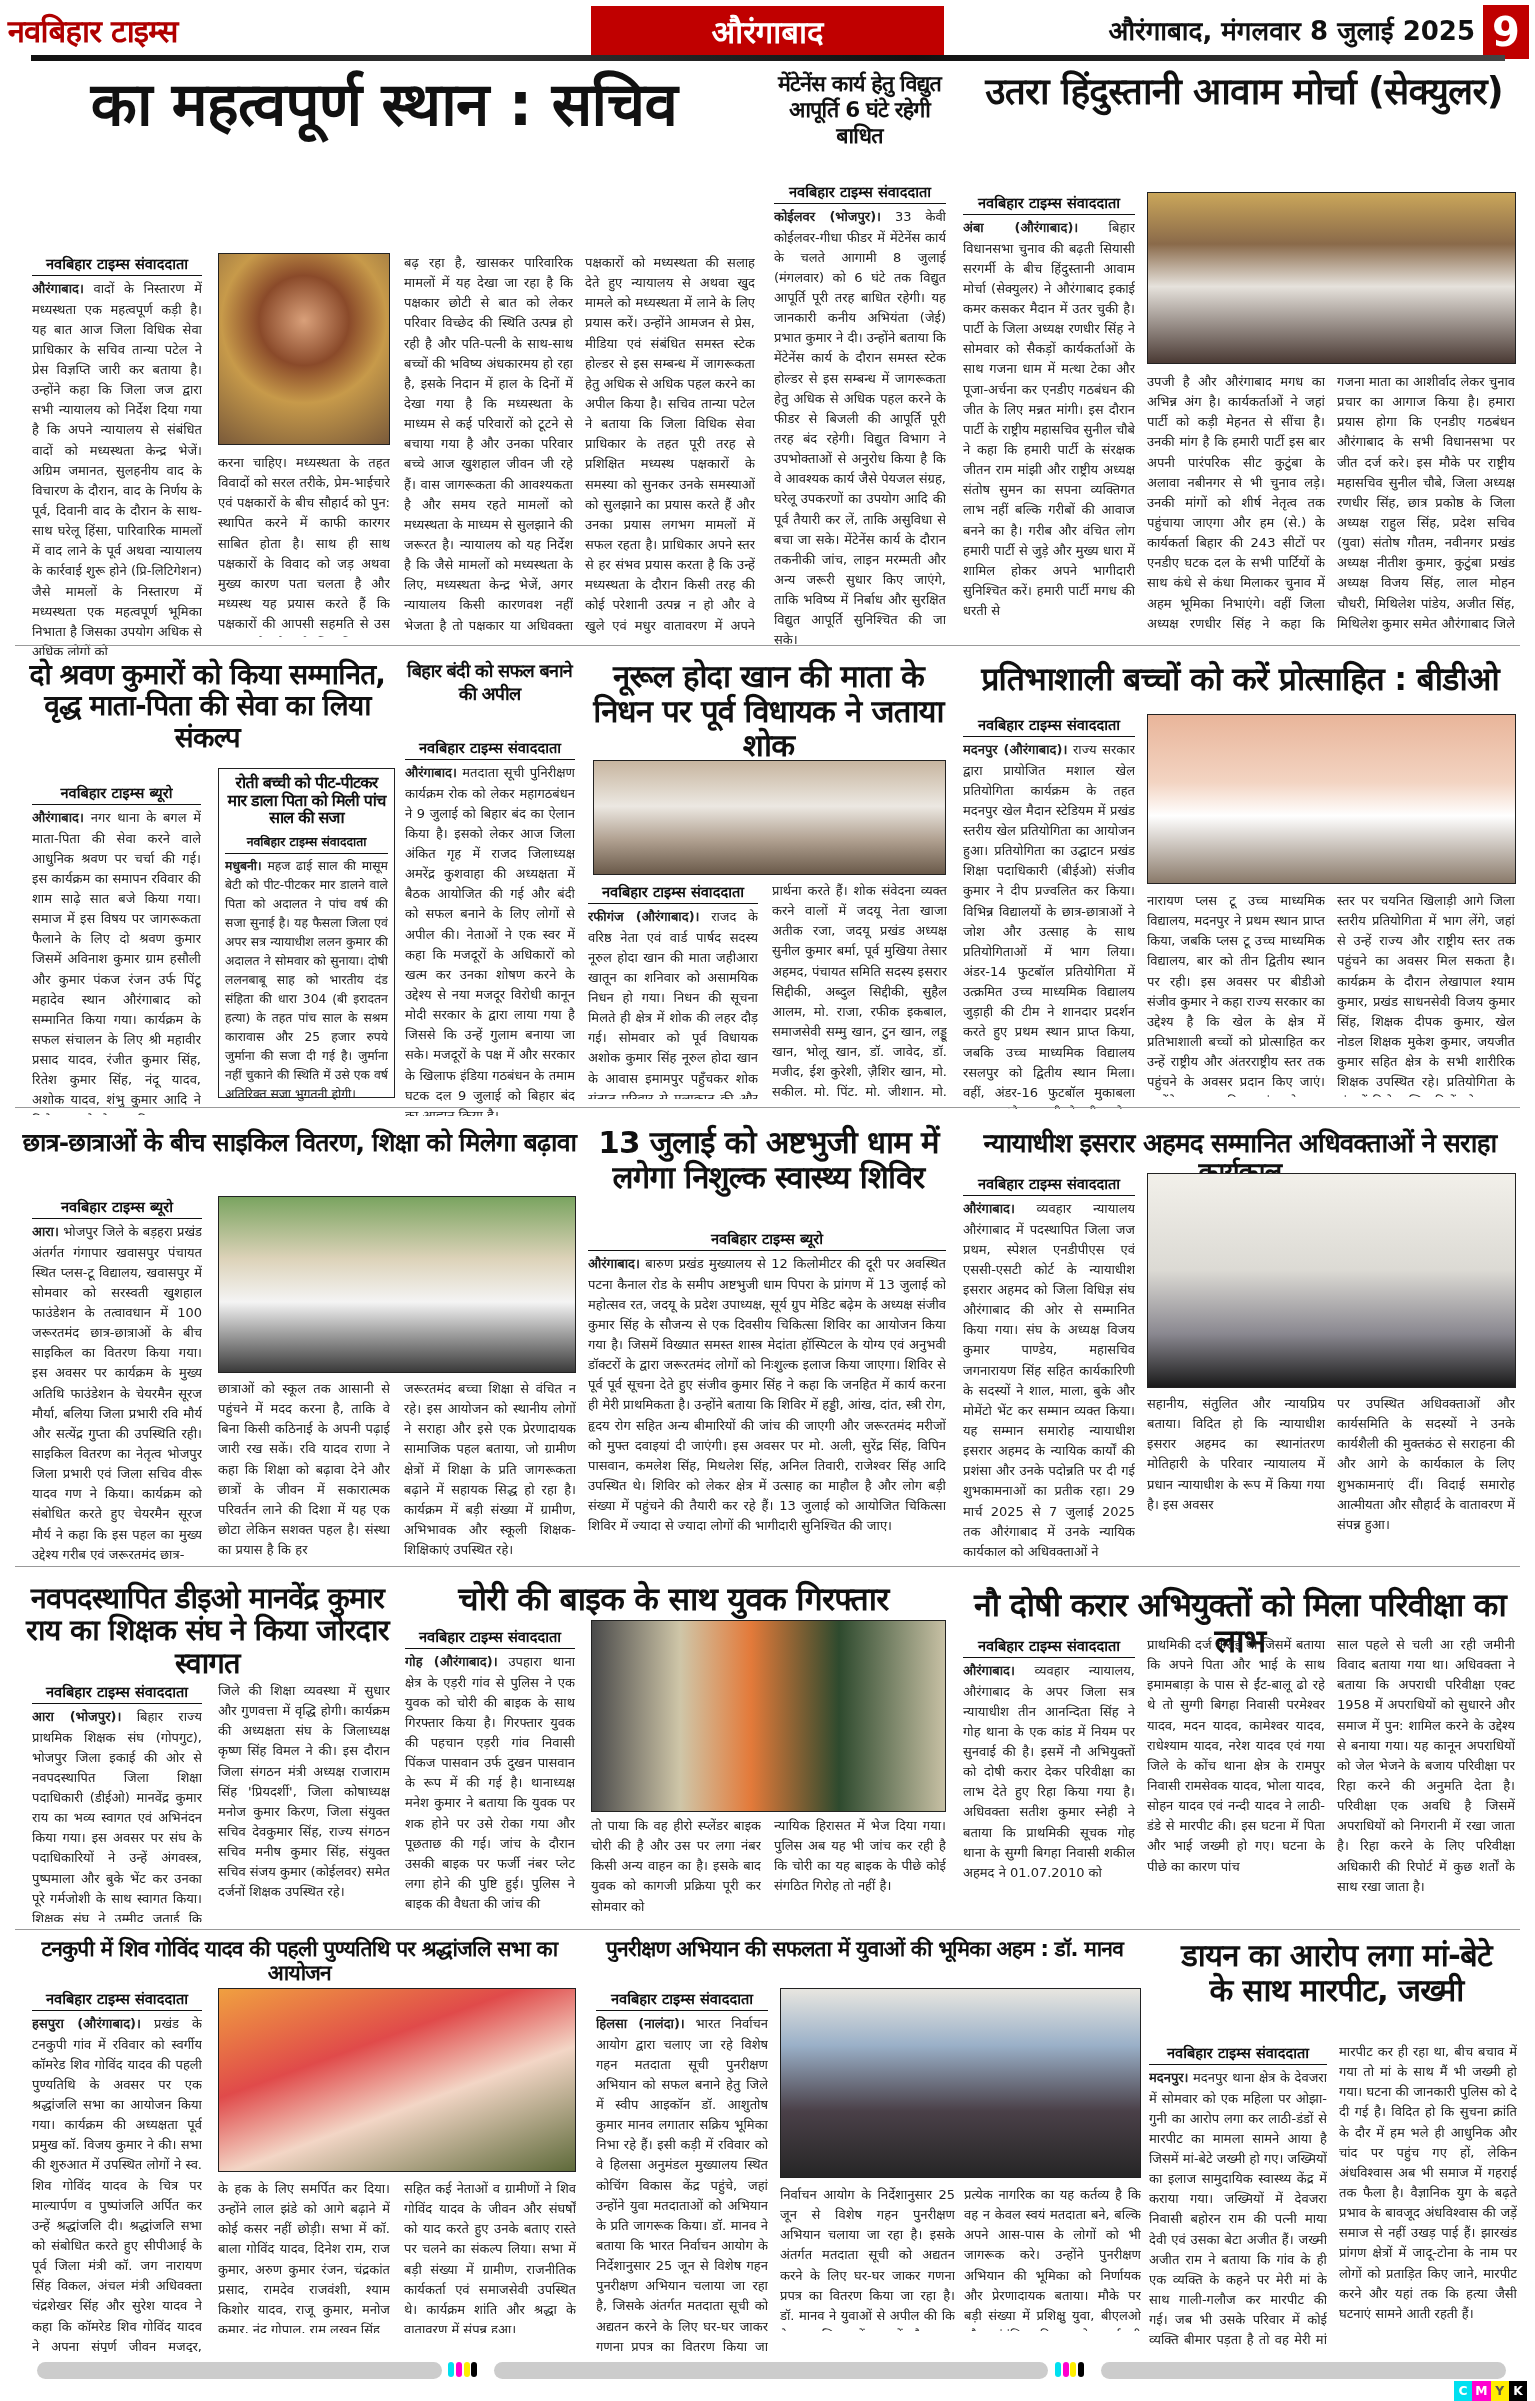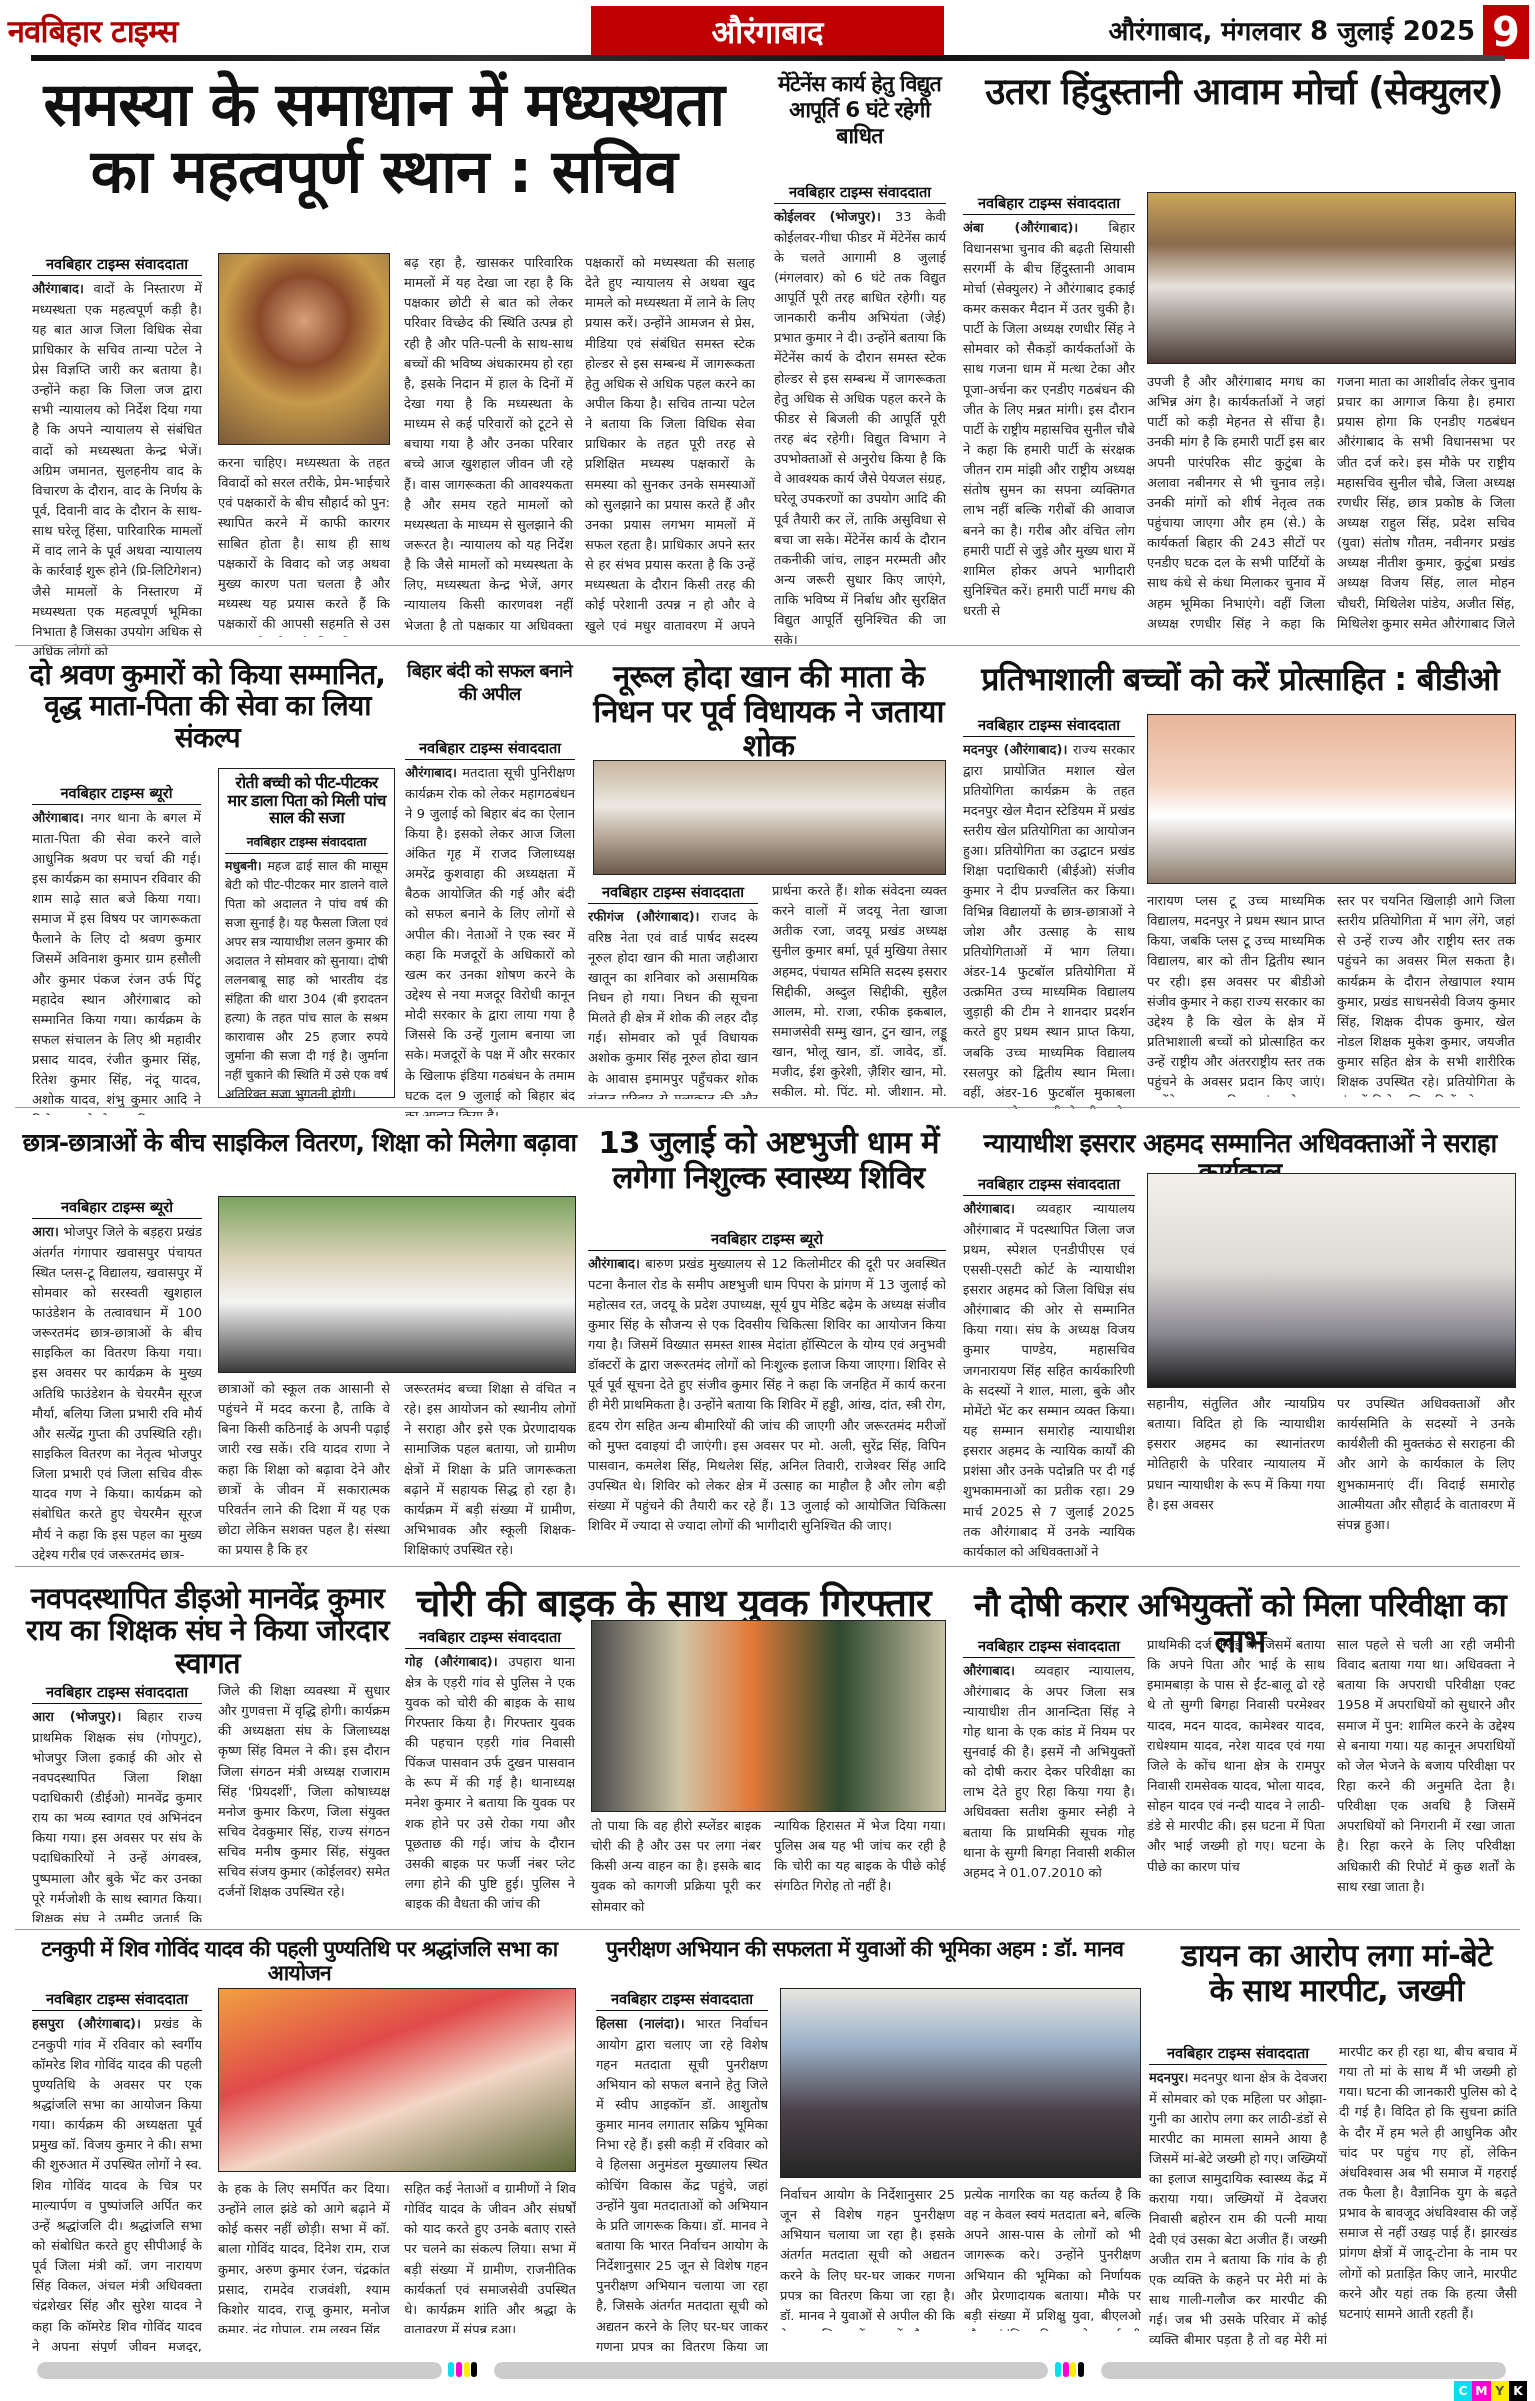--- a/index.html
+++ b/index.html
@@ -52,21 +52,20 @@
 <div class="abs mast-section">
     <span>औरंगाबाद</span>
   </div>
 <div class="abs mast-date">औरंगाबाद, मंगलवार 8 जुलाई 2025</div>
 <div class="abs mast-page">
     <span>9</span>
   </div>
 <div class="abs mast-rule"></div>
 
 <div class="abs hl" style="left:15.4px; top:71px; width:737px; font-size:60px;">
-  <div>समस्या के समाधान में मध्यस्थता</div>
   <div>का महत्वपूर्ण स्थान : सचिव</div>
 </div>
 <div class="abs" style="left:32px; top:253px; width:170px;">
   <div class="byline">नवबिहार टाइम्स संवाददाता</div>
   <div class="col" style="height:376px;"><span class="dateline">औरंगाबाद।</span> <span>वादों के निस्तारण में मध्यस्थता एक महत्वपूर्ण कड़ी है। यह बात आज जिला विधिक सेवा प्राधिकार के सचिव तान्या पटेल ने प्रेस विज्ञप्ति जारी कर बताया है। उन्होंने कहा कि जिला जज द्वारा सभी न्यायालय को निर्देश दिया गया है कि अपने न्यायालय से संबंधित वादों को मध्यस्थता केन्द्र भेजें। अग्रिम जमानत, सुलहनीय वाद के विचारण के दौरान, वाद के निर्णय के पूर्व, दिवानी वाद के दौरान के साथ-साथ घरेलू हिंसा, पारिवारिक मामलों में वाद लाने के पूर्व अथवा न्यायालय के कार्रवाई शुरू होने (प्रि-लिटिगेशन) जैसे मामलों के निस्तारण में मध्यस्थता एक महत्वपूर्ण भूमिका निभाता है जिसका उपयोग अधिक से अधिक लोगों को</span></div>
 </div>
 <div class="abs photo ph-portrait" style="left:218px; top:253px; width:172px; height:192px;"></div>
 <div class="abs col" style="left:218px; top:453px; width:172px; height:184px;">करना चाहिए। मध्यस्थता के तहत विवादों को सरल तरीके, प्रेम-भाईचारे एवं पक्षकारों के बीच सौहार्द को पुन: स्थापित करने में काफी कारगर साबित होता है। साथ ही साथ पक्षकारों के विवाद को जड़ अथवा मुख्य कारण पता चलता है और मध्यस्थ यह प्रयास करते हैं कि पक्षकारों की आपसी सहमति से उस कारण को हमेशा के लिए निदान कर दिया जाए। आज के दौर में जिस तरह से विवाद छोटी-छोटी बातों में</div>
 <div class="abs col" style="left:404px; top:253px; width:169px; height:384px;">बढ़ रहा है, खासकर पारिवारिक मामलों में यह देखा जा रहा है कि पक्षकार छोटी से बात को लेकर परिवार विच्छेद की स्थिति उत्पन्न हो रही है और पति-पत्नी के साथ-साथ बच्चों की भविष्य अंधकारमय हो रहा है, इसके निदान में हाल के दिनों में देखा गया है कि मध्यस्थता के माध्यम से कई परिवारों को टूटने से बचाया गया है और उनका परिवार बच्चे आज खुशहाल जीवन जी रहे हैं। वास जागरूकता की आवश्यकता है और समय रहते मामलों को मध्यस्थता के माध्यम से सुलझाने की जरूरत है। न्यायालय को यह निर्देश है कि जैसे मामलों को मध्यस्थता के लिए, मध्यस्थता केन्द्र भेजें, अगर न्यायालय किसी कारणवश नहीं भेजता है तो पक्षकार या अधिवक्ता मामलों को आवश्यक रूप में दोनों</div>
 <div class="abs col" style="left:585px; top:253px; width:170px; height:384px;">पक्षकारों को मध्यस्थता की सलाह देते हुए न्यायालय से अथवा खुद मामले को मध्यस्थता में लाने के लिए प्रयास करें। उन्होंने आमजन से प्रेस, मीडिया एवं संबंधित समस्त स्टेक होल्डर से इस सम्बन्ध में जागरूकता हेतु अधिक से अधिक पहल करने का अपील किया है। सचिव तान्या पटेल ने बताया कि जिला विधिक सेवा प्राधिकार के तहत पूरी तरह से प्रशिक्षित मध्यस्थ पक्षकारों के समस्या को सुनकर उनके समस्याओं को सुलझाने का प्रयास करते हैं और उनका प्रयास लगभग मामलों में सफल रहता है। प्राधिकार अपने स्तर से हर संभव प्रयास करता है कि उन्हें मध्यस्थता के दौरान किसी तरह की कोई परेशानी उत्पन्न न हो और वे खुले एवं मधुर वातावरण में अपने समस्याओं का निदान कराये।</div>
@@ -156,21 +155,21 @@
 
 <div class="abs divider-h" style="left:15.4px; top:1566px; width:1505px; height:0.8px; background:#999;"></div>
 
 <div class="abs hl" style="left:15.4px; top:1582px; width:384px; font-size:29px;">नवपदस्थापित डीइओ मानवेंद्र कुमार राय का शिक्षक संघ ने किया जोरदार स्वागत</div>
 <div class="abs" style="left:32px; top:1681px; width:170px;">
   <div class="byline">नवबिहार टाइम्स संवाददाता</div>
   <div class="col" style="height:215px;"><span class="dateline">आरा (भोजपुर)।</span> <span>बिहार राज्य प्राथमिक शिक्षक संघ (गोपगुट), भोजपुर जिला इकाई की ओर से नवपदस्थापित जिला शिक्षा पदाधिकारी (डीईओ) मानवेंद्र कुमार राय का भव्य स्वागत एवं अभिनंदन किया गया। इस अवसर पर संघ के पदाधिकारियों ने उन्हें अंगवस्त्र, पुष्पमाला और बुके भेंट कर उनका पूरे गर्मजोशी के साथ स्वागत किया। शिक्षक संघ ने उम्मीद जताई कि डीईओ के कुशल नेतृत्व में</span></div>
 </div>
 <div class="abs col" style="left:218px; top:1681px; width:172px; height:230px;">जिले की शिक्षा व्यवस्था में सुधार और गुणवत्ता में वृद्धि होगी। कार्यक्रम की अध्यक्षता संघ के जिलाध्यक्ष कृष्ण सिंह विमल ने की। इस दौरान जिला संगठन मंत्री अध्यक्ष राजाराम सिंह 'प्रियदर्शी', जिला कोषाध्यक्ष मनोज कुमार किरण, जिला संयुक्त सचिव देवकुमार सिंह, राज्य संगठन सचिव मनीष कुमार सिंह, संयुक्त सचिव संजय कुमार (कोईलवर) समेत दर्जनों शिक्षक उपस्थित रहे।</div>
 
-<div class="abs hl" style="left:405px; top:1582px; width:537px; font-size:38px;">चोरी की बाइक के साथ युवक गिरफ्तार</div>
+<div class="abs hl" style="left:405px; top:1582px; width:537px; font-size:32px;">चोरी की बाइक के साथ युवक गिरफ्तार</div>
 <div class="abs" style="left:405px; top:1626px; width:170px;">
   <div class="byline">नवबिहार टाइम्स संवाददाता</div>
   <div class="col" style="height:269px;"><span class="dateline">गोह (औरंगाबाद)।</span> <span>उपहारा थाना क्षेत्र के एड़री गांव से पुलिस ने एक युवक को चोरी की बाइक के साथ गिरफ्तार किया है। गिरफ्तार युवक की पहचान एड़री गांव निवासी पिंकज पासवान उर्फ दुखन पासवान के रूप में की गई है। थानाध्यक्ष मनेश कुमार ने बताया कि युवक पर शक होने पर उसे रोका गया और पूछताछ की गई। जांच के दौरान उसकी बाइक पर फर्जी नंबर प्लेट लगा होने की पुष्टि हुई। पुलिस ने बाइक की वैधता की जांच की</span></div>
 </div>
 <div class="abs photo ph-police" style="left:591px; top:1620px; width:355px; height:192px;"></div>
 <div class="abs col" style="left:591px; top:1816px; width:170px; height:100px;">तो पाया कि वह हीरो स्प्लेंडर बाइक चोरी की है और उस पर लगा नंबर किसी अन्य वाहन का है। इसके बाद युवक को कागजी प्रक्रिया पूरी कर सोमवार को</div>
 <div class="abs col" style="left:774px; top:1816px; width:172px; height:100px;">न्यायिक हिरासत में भेज दिया गया। पुलिस अब यह भी जांच कर रही है कि चोरी का यह बाइक के पीछे कोई संगठित गिरोह तो नहीं है।</div>
 
 <div class="abs hl" style="left:960px; top:1588px; width:560px; font-size:32px;">नौ दोषी करार अभियुक्तों को मिला परिवीक्षा का लाभ</div>
 <div class="abs" style="left:963px; top:1635px; width:172px;">

